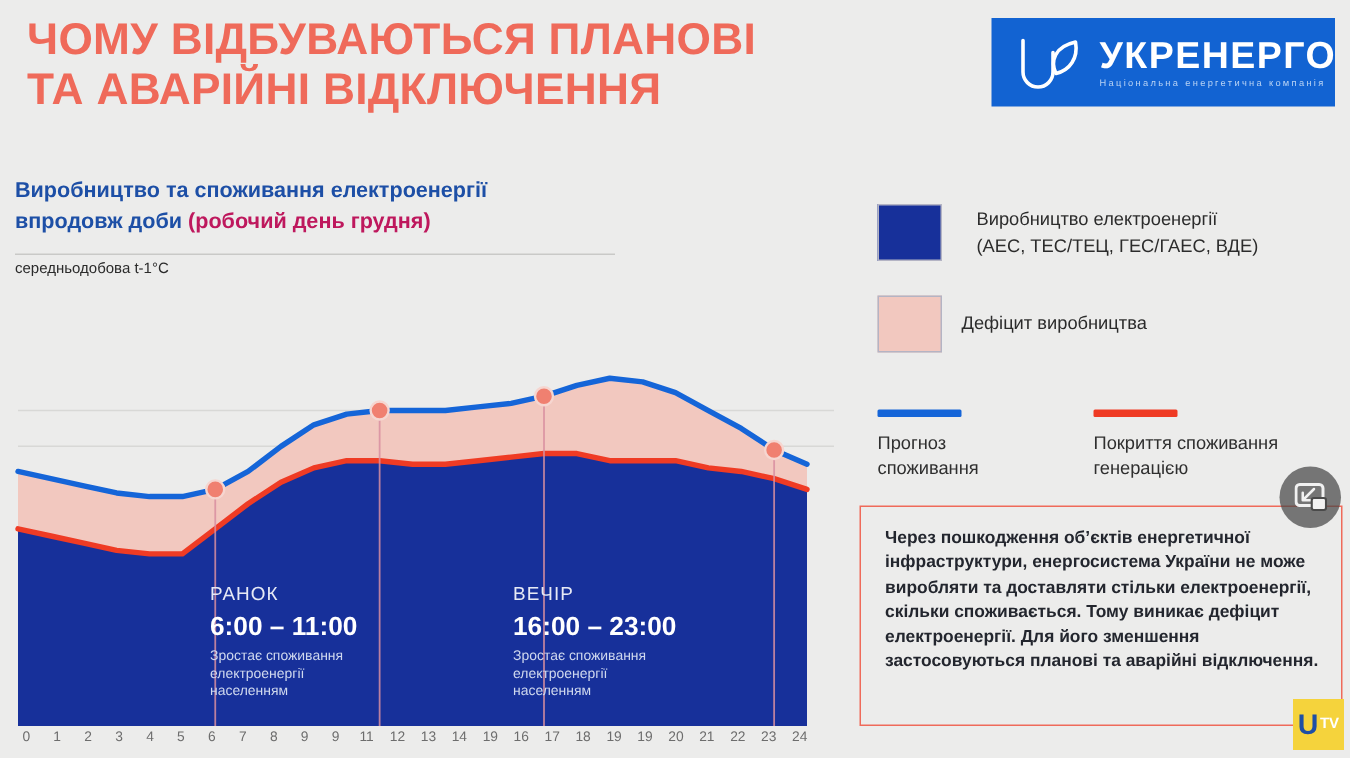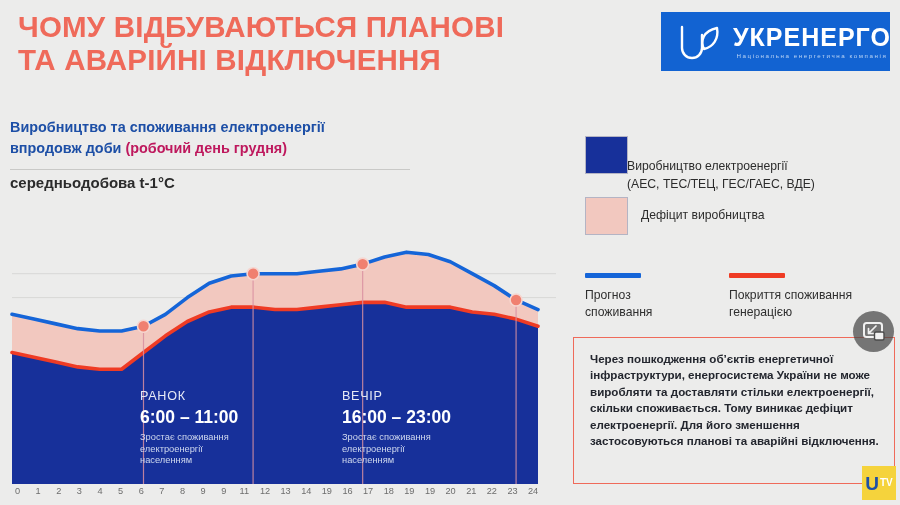--- a/index.html
+++ b/index.html
@@ -15,21 +15,21 @@
   .headline {
     position: absolute; left: 18px; top: 10px; width: 630px;
     color: #ef6a5a;
     font-weight: bold; font-size: 29.5px; line-height: 33px;
     letter-spacing: 0.2px; text-transform: uppercase;
   }
   .headline .l2 { display: block; }
 
   .logo-box {
     position: absolute; left: 661px; top: 12px; width: 229px; height: 59px;
-    background: #1263d2; display: flex; align-items: center; padding-left: 16px; text-align: center;
+    background: #1263d2; display: flex; align-items: center; padding-left: 16px;
   }
   .logo-mark { width: 46px; height: 40px; flex: none; }
   .logo-text { margin-left: 10px; }
   .logo-name {
     color: #ffffff; font-weight: bold; font-size: 25px; letter-spacing: 1px;
     line-height: 26px;
   }
   .logo-sub {
     color: #b9d3f4; font-size: 6.2px; letter-spacing: 1.55px; line-height: 9px;
     margin-top: 1px;
@@ -41,21 +41,21 @@
     color: #1d4fa6; font-weight: bold; font-size: 14.4px; line-height: 21px;
   }
   .chart-title .soft { color: #be185d; font-weight: bold; }
 
   .temp-rule {
     position: absolute; left: 10px; top: 169px; width: 400px; height: 1px;
     background: #c9c9c7;
   }
   .temp-label {
     position: absolute; left: 10px; top: 174px;
-    color: #2b2b2b; font-weight: bold; font-size: 15px;
+    color: #2b2b2b; font-weight: normal; font-size: 10px;
   }
 
   .plot {
     position: absolute; left: 0px; top: 190px; width: 556px; height: 290px;
   }
   .plot svg { display: block; }
 
   .xaxis {
     position: absolute; left: 12px; top: 484px; width: 527px; height: 16px;
     display: flex; justify-content: space-between;
@@ -191,21 +191,21 @@
       <span>19</span>
       <span>19</span>
       <span>20</span>
       <span>21</span>
       <span>22</span>
       <span>23</span>
       <span>24</span>
     </div>
 
   <div class="legend-sw" id="sw-production" style="left: 585px; top: 136px; background: rgb(23, 48, 154);"></div>
-  <div class="legend-txt" id="txt-production" style="left:627px; top:138px; width:250px;margin-top:20px;">Виробництво електроенергії<br>(АЕС, ТЕС/ТЕЦ, ГЕС/ГАЕС, ВДЕ)</div>
+  <div class="legend-txt" id="txt-production" style="left:651px; top:138px; width:250px;">Виробництво електроенергії<br>(АЕС, ТЕС/ТЕЦ, ГЕС/ГАЕС, ВДЕ)</div>
 
   <div class="legend-sw" id="sw-deficit" style="left: 585px; top: 197px; background: rgb(242, 200, 191);"></div>
   <div class="legend-txt" id="txt-deficit" style="left:641px; top:207px; width:250px;">Дефіцит виробництва</div>
 
   <div class="line-key" style="left:585px; top:273px; width:130px;">
     <div class="bar" id="bar-forecast" style="background: rgb(21, 101, 216);"></div>
     <div class="cap" id="cap-forecast">Прогноз<br>споживання</div>
   </div>
   <div class="line-key" style="left:729px; top:273px; width:165px;">
     <div class="bar" id="bar-coverage" style="background: rgb(239, 59, 36);"></div>

